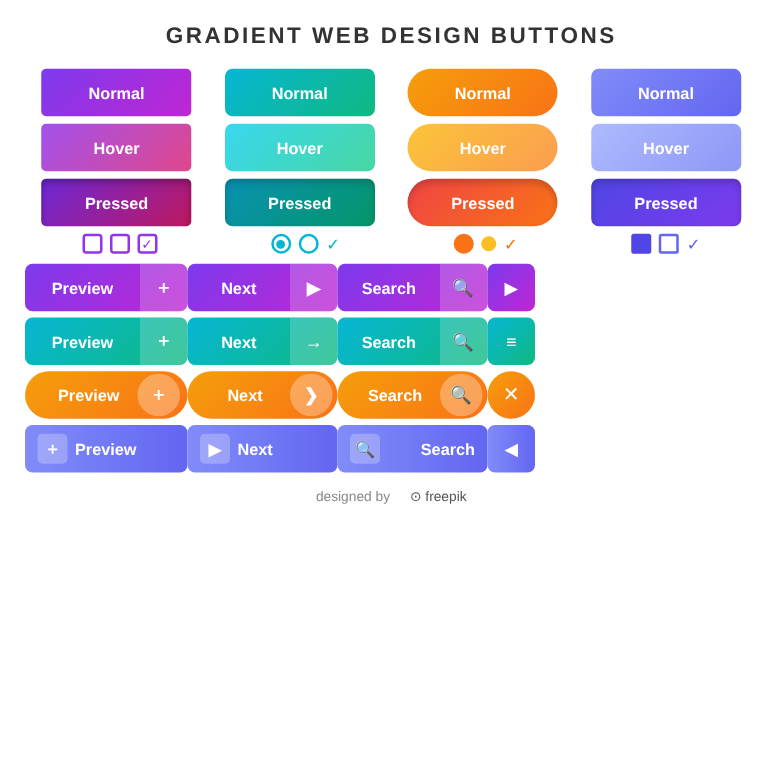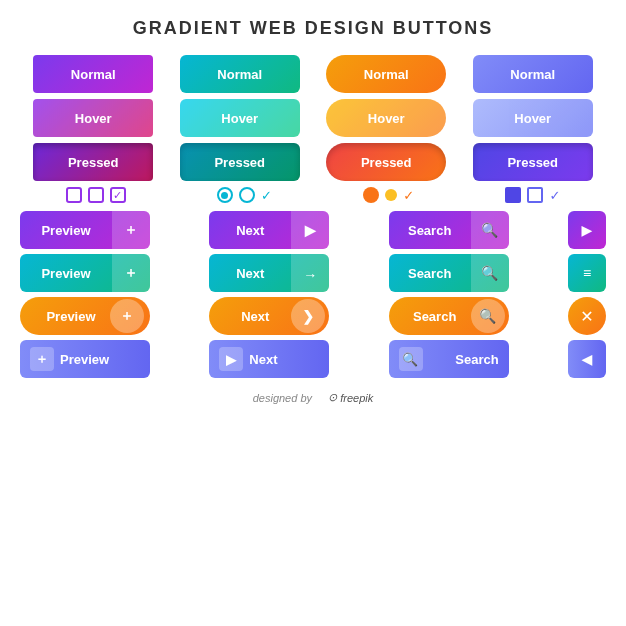--- a/index.html
+++ b/index.html
@@ -191,21 +191,21 @@
       width: 16px; height: 16px;
       border: 2px solid #6366f1;
       border-radius: 2px;
     }
     .chk-tick-blue { color: #6366f1; font-size: 13px; }
 
     
     .action-row {
       display: flex;
       align-items: center;
-      justify-content: space-between;
+      justify-content: flex-start;
       width: 100%;
       margin-bottom: 5px;
     }
 
     
     .btn-preview-purple {
       background: linear-gradient(135deg, #7c3aed, #c026d3);
       border-radius: 6px;
       height: 38px;
       display: inline-flex;
@@ -466,21 +466,20 @@
       border: none;
     }
 
     .footer {
       margin-top: 8px;
       font-size: 11px;
       color: #888;
       display: flex;
       align-items: center;
       gap: 16px;
-      font-style: italic;
     }
     .freepik-logo {
       display: inline-flex;
       align-items: center;
       gap: 3px;
       font-size: 11px;
       color: #555;
     }
   </style>
 </head>

